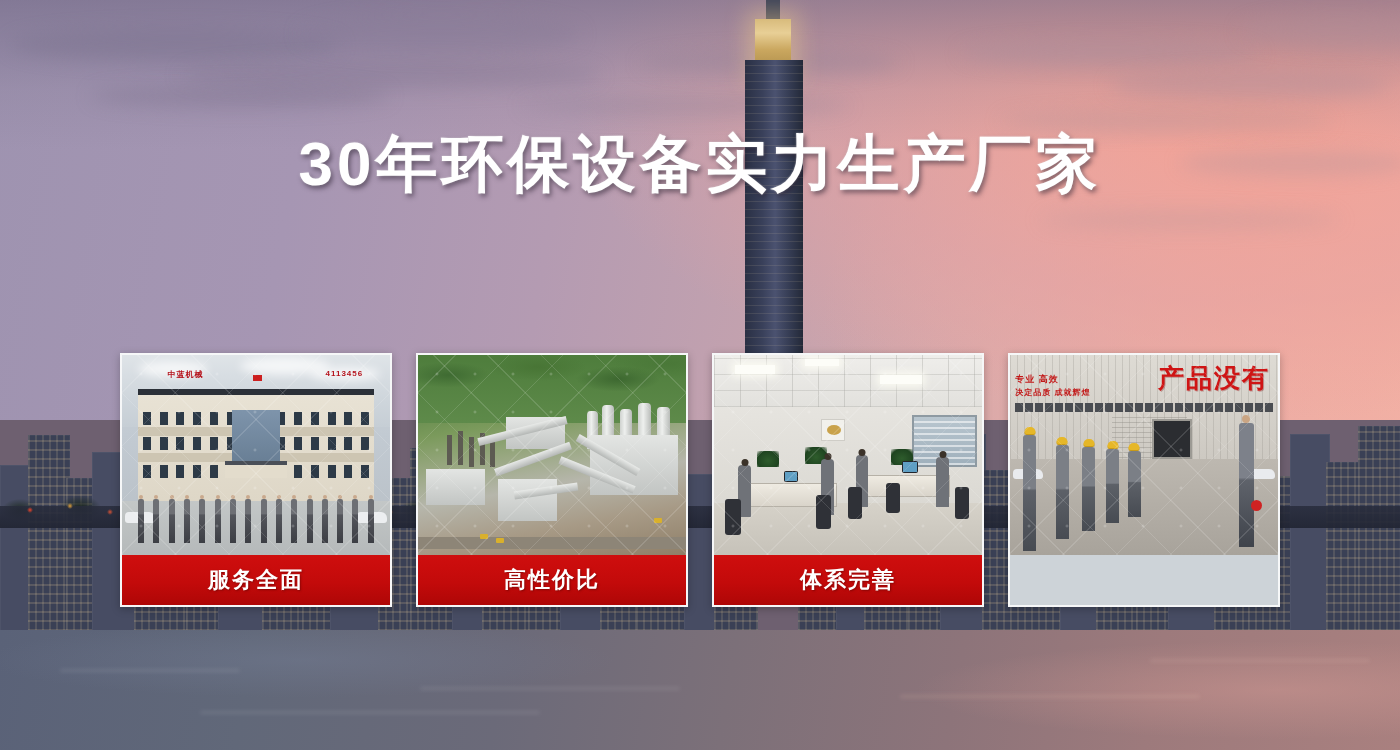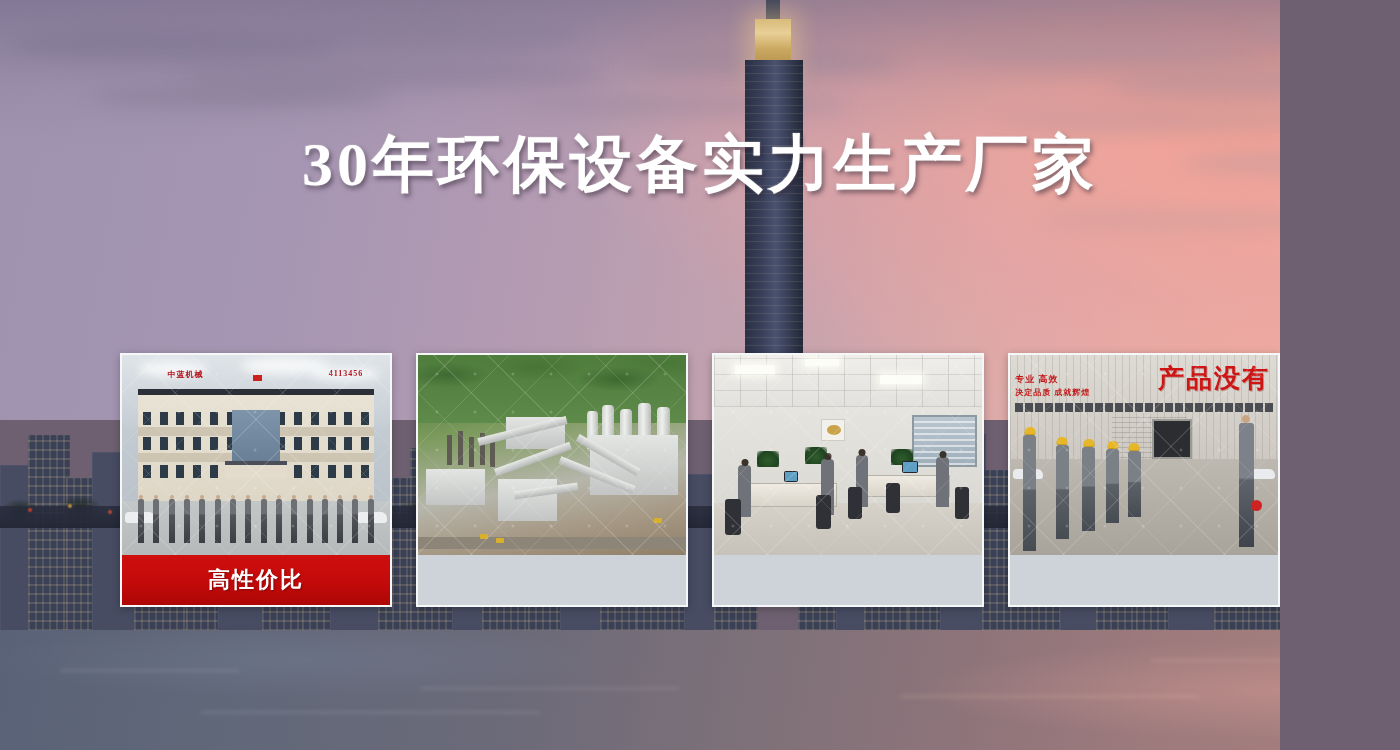--- a/index.html
+++ b/index.html
@@ -5,23 +5,22 @@
   * { margin:0; padding:0; box-sizing:border-box; }
   html,body { width:1400px; height:750px; overflow:hidden; }
   body {
     font-family:"Liberation Sans","DejaVu Sans",sans-serif;
     background:#6e6070;
   }
 
   
   .banner {
     position:relative;
-    width:1280px; height:750px;
+    width:1400px; height:750px;
     overflow:hidden;
-    font-family:Liberation Serif, serif;
   }
 
   
   .sky {
     position:absolute; left:0; top:0; width:1400px; height:420px;
     background:
       radial-gradient(ellipse 900px 400px at 1250px 120px, rgba(244,163,150,0.95) 0%, rgba(230,160,160,0.55) 45%, rgba(200,170,190,0.0) 75%),
       radial-gradient(ellipse 700px 320px at 1380px 300px, rgba(246,175,158,0.85) 0%, rgba(235,175,170,0.35) 50%, rgba(0,0,0,0) 80%),
       linear-gradient(100deg, #9e93b0 0%, #a696b3 22%, #b49bb2 40%, #c4a2ae 56%, #d9a9a9 72%, #eaaaa2 88%, #f2b0a4 100%);
   }
@@ -546,21 +545,21 @@
               <i></i>
               <i></i>
               <i></i>
               <i></i>
               <i></i>
           </div>
         </div>
         <div class="mesh"></div>
         <div class="mesh-dots"></div>
       </div>
-      <div class="card-label">高性价比</div>
+      <div class="card-label">服务全面</div>
     </div>
 
     <div class="card">
       <div class="card-photo">
         <div class="p2">
           <div class="p2-green-top"></div>
 
           <div class="p2-silo" style="right:6%;  top:26%; width:13px; height:42px;"></div>
           <div class="p2-silo" style="right:13%; top:24%; width:13px; height:46px;"></div>
           <div class="p2-silo" style="right:20%; top:27%; width:12px; height:40px;"></div>
@@ -585,20 +584,21 @@
           <div class="p2-conv" style="left:36%; top:66%; width:24%; transform:rotate(-8deg);"></div>
 
           <div class="p2-road" style="left:0; bottom:3%; width:100%; height:12px;"></div>
           <div class="p2-yellow" style="left:23%; bottom:8%;"></div>
           <div class="p2-yellow" style="left:29%; bottom:6%;"></div>
           <div class="p2-yellow" style="right:9%; bottom:16%;"></div>
         </div>
         <div class="mesh"></div>
         <div class="mesh-dots"></div>
       </div>
+      <div class="card-label">高性价比</div>
     </div>
 
     <div class="card">
       <div class="card-photo">
         <div class="p3">
           <div class="p3-ceiling"></div>
           <div class="p3-panel" style="left:8%;  top:5%;  width:40px; height:9px;"></div>
           <div class="p3-panel" style="left:62%; top:10%; width:42px; height:9px;"></div>
           <div class="p3-panel" style="left:34%; top:2%;  width:34px; height:7px;"></div>
           <div class="p3-wall"></div>
@@ -623,20 +623,21 @@
 
           <div class="p3-chair" style="left:4%;  top:72%; width:16px; height:18%;"></div>
           <div class="p3-chair" style="left:38%; top:70%; width:15px; height:17%;"></div>
           <div class="p3-chair" style="left:50%; top:66%; width:14px; height:16%;"></div>
           <div class="p3-chair" style="left:64%; top:64%; width:14px; height:15%;"></div>
           <div class="p3-chair" style="left:90%; top:66%; width:14px; height:16%;"></div>
         </div>
         <div class="mesh"></div>
         <div class="mesh-dots"></div>
       </div>
+      <div class="card-label">体系完善</div>
     </div>
 
     <div class="card">
       <div class="card-photo">
         <div class="p4">
           <div class="p4-wall"></div>
           <div class="p4-bigtext">产品没有</div>
           <div class="p4-smalltext">专业 高效</div>
           <div class="p4-smalltext2">决定品质 成就辉煌</div>
           <div class="p4-windowband"></div>

